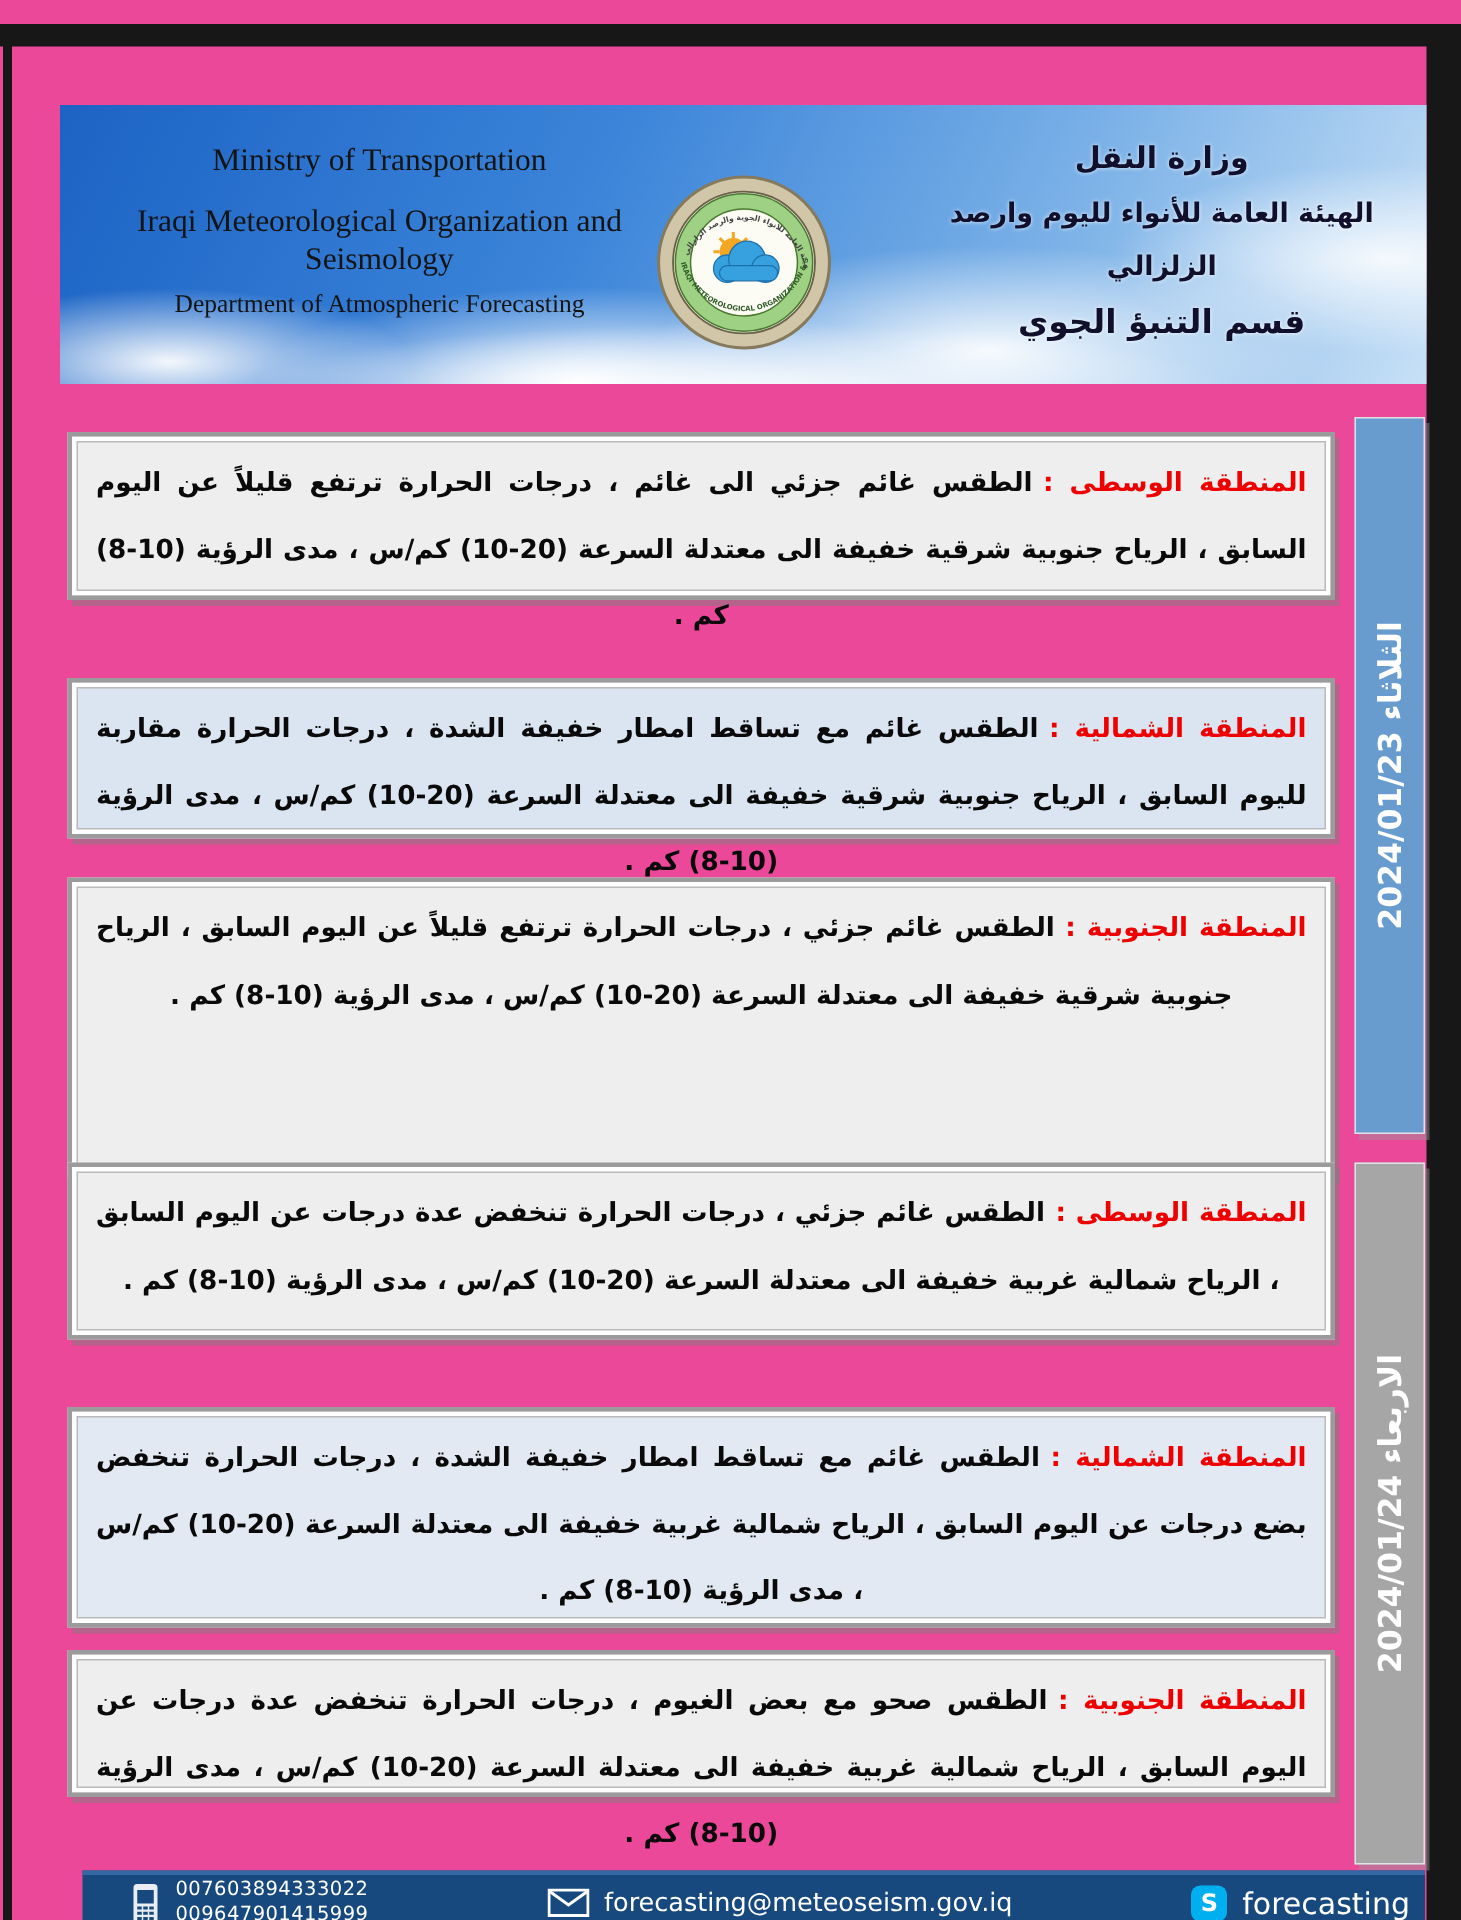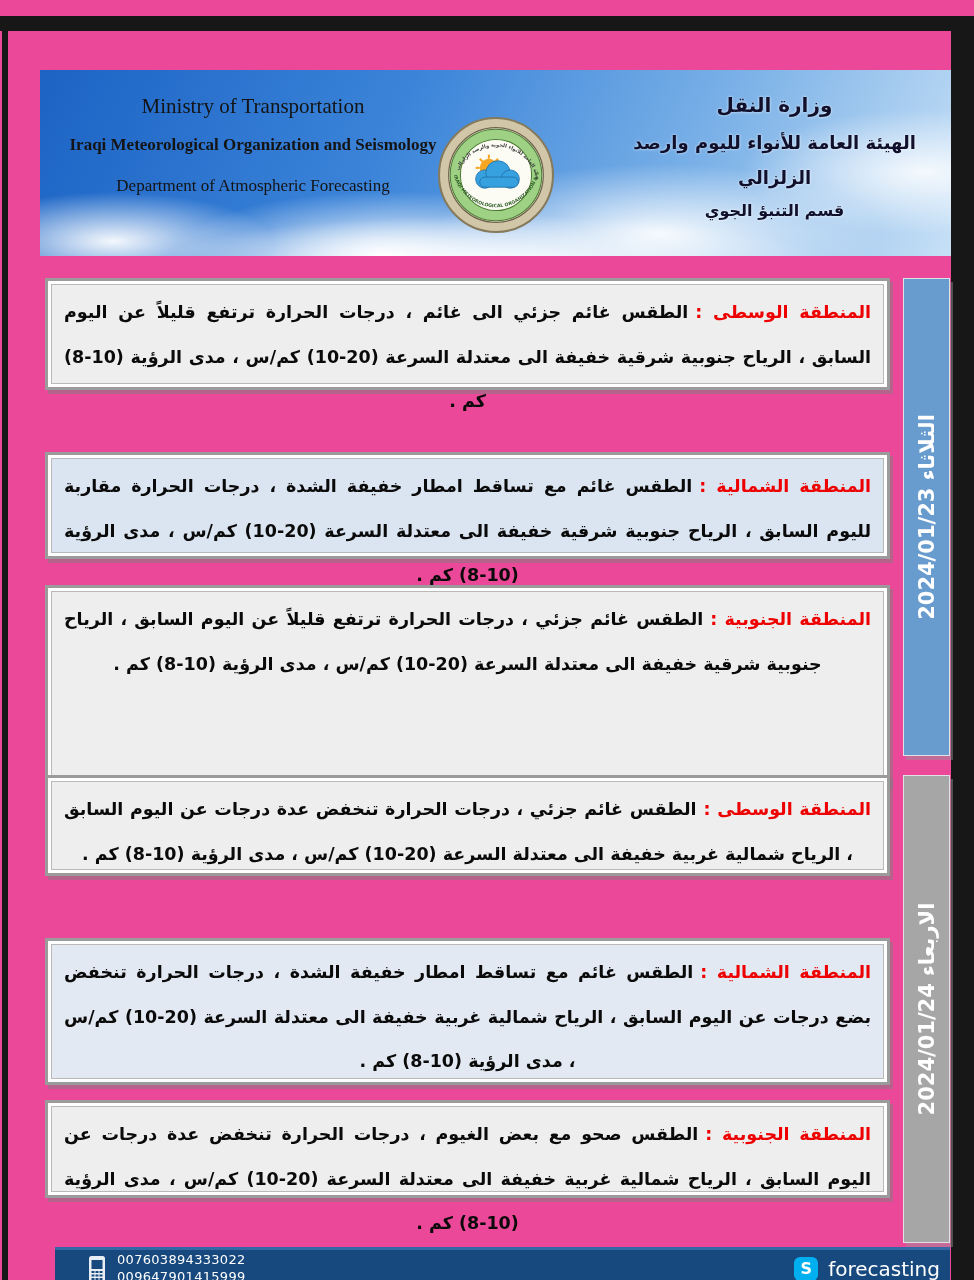--- a/index.html
+++ b/index.html
@@ -18,45 +18,45 @@
       radial-gradient(ellipse 230px 70px at 8% 92%,  rgba(255,255,255,.95), rgba(255,255,255,0) 70%),
       radial-gradient(ellipse 300px 90px at 38% 100%, #ffffff, rgba(255,255,255,0) 72%),
       radial-gradient(ellipse 320px 100px at 68% 88%, rgba(255,255,255,.92), rgba(255,255,255,0) 70%),
       radial-gradient(ellipse 260px 90px at 97% 55%,  rgba(255,255,255,.85), rgba(255,255,255,0) 70%),
       radial-gradient(ellipse 420px 60px at 50% 104%, #ffffff, rgba(255,255,255,0) 80%),
       linear-gradient(115deg, #1c63c4 0%, #3b84d9 38%, #79b0e7 70%, #c7e0f6 100%);
   }
   .header-en { position:absolute; left:18px; top:24px; width:390px; text-align:center;
     font-family:"Liberation Serif", serif; color:#141414; }
   .header-en .l1 { font-size:21px; margin-bottom:16px; }
-  .header-en .l2 { font-size:17px; margin-bottom:21px;font-weight:bold; }
+  .header-en .l2 { font-size:21px; margin-bottom:8px; }
   .header-en .l3 { font-size:17px; }
   .header-ar { position:absolute; right:4px; top:16px; width:345px; text-align:center; direction:rtl;
     font-weight:bold; color:#10102c; line-height:1.95; text-shadow:0 0 3px rgba(255,255,255,.8); }
   .header-ar .a1 { font-size:20px; }
   .header-ar .a2 { font-size:18px; }
-  .header-ar .a3 { font-size:16px; }
+  .header-ar .a3 { font-size:22px; }
   .logo { position:absolute; left:50%; top:46px; transform:translateX(-50%); width:118px; height:118px; }
 
   
   .fbox {
     position:absolute; left:45px; width:845px;
     border:3px solid #9b9b9b;
     box-shadow: inset 0 0 0 3px #ffffff, inset 0 0 0 4px #b9b9b9, 3px 4px 0 rgba(125,125,125,.5);
     padding:9px 16px 0 16px;
     direction:rtl; text-align:justify; text-align-last:center;
     font-weight:bold; font-size:17.5px; line-height:2.55; color:#0a0a0a;
   }
   .bg-gray { background:#eeeeee; }
   .bg-blue { background:#dbe5f1; }
   .fbox .region { color:#ee0000; margin-left:7px; }
-  .b1 { top:278px;  height:112px; }
+  .b1 { top:288px;  height:112px; }
   .b2 { top:452px;  height:107px; }
   .b3 { top:585px;  height:200px; }
-  .b4 { top:775px;  height:101px; }
+  .b4 { top:775px;  height:118px; }
   .b5 { top:938px;  height:147px; background:#e3e9f2; }
   .b6 { top:1100px; height:98px; }
 
   
   .daybar { position:absolute; left:903px; width:47px; border:1px solid #dfe3e8;
             box-shadow: 3px 4px 0 rgba(150,150,150,.45); }
   .daybar-1 { top:278px; height:478px; background:#689cce; }
   .daybar-2 { top:775px; height:468px; background:#a6a6a6; }
   .daybar .rot {
     position:absolute; left:50%; top:50%;
@@ -183,20 +183,27 @@
             <rect x="8.5" y="23" width="3" height="2"></rect>
             <rect x="12.5" y="23" width="3" height="2"></rect>
         </g>
       </svg>
       <div class="phones">
         <div>007603894333022</div>
         <div>009647901415999</div>
       </div>
     </div>
 
+    <div class="fgroup">
+      <svg width="28" height="19" viewBox="0 0 28 19">
+        <rect x="1" y="1" width="26" height="17" fill="none" stroke="#ffffff" stroke-width="2"></rect>
+        <path d="M1.5,2 L14,11 L26.5,2" fill="none" stroke="#ffffff" stroke-width="2"></path>
+      </svg>
+      <span class="email-text">forecasting@meteoseism.gov.iq</span>
+    </div>
 
     <div class="fgroup">
       <div class="skype-badge">
         <span>S</span>
       </div>
       <span class="skype-text">forecasting</span>
     </div>
   </div>
 
 </div>

